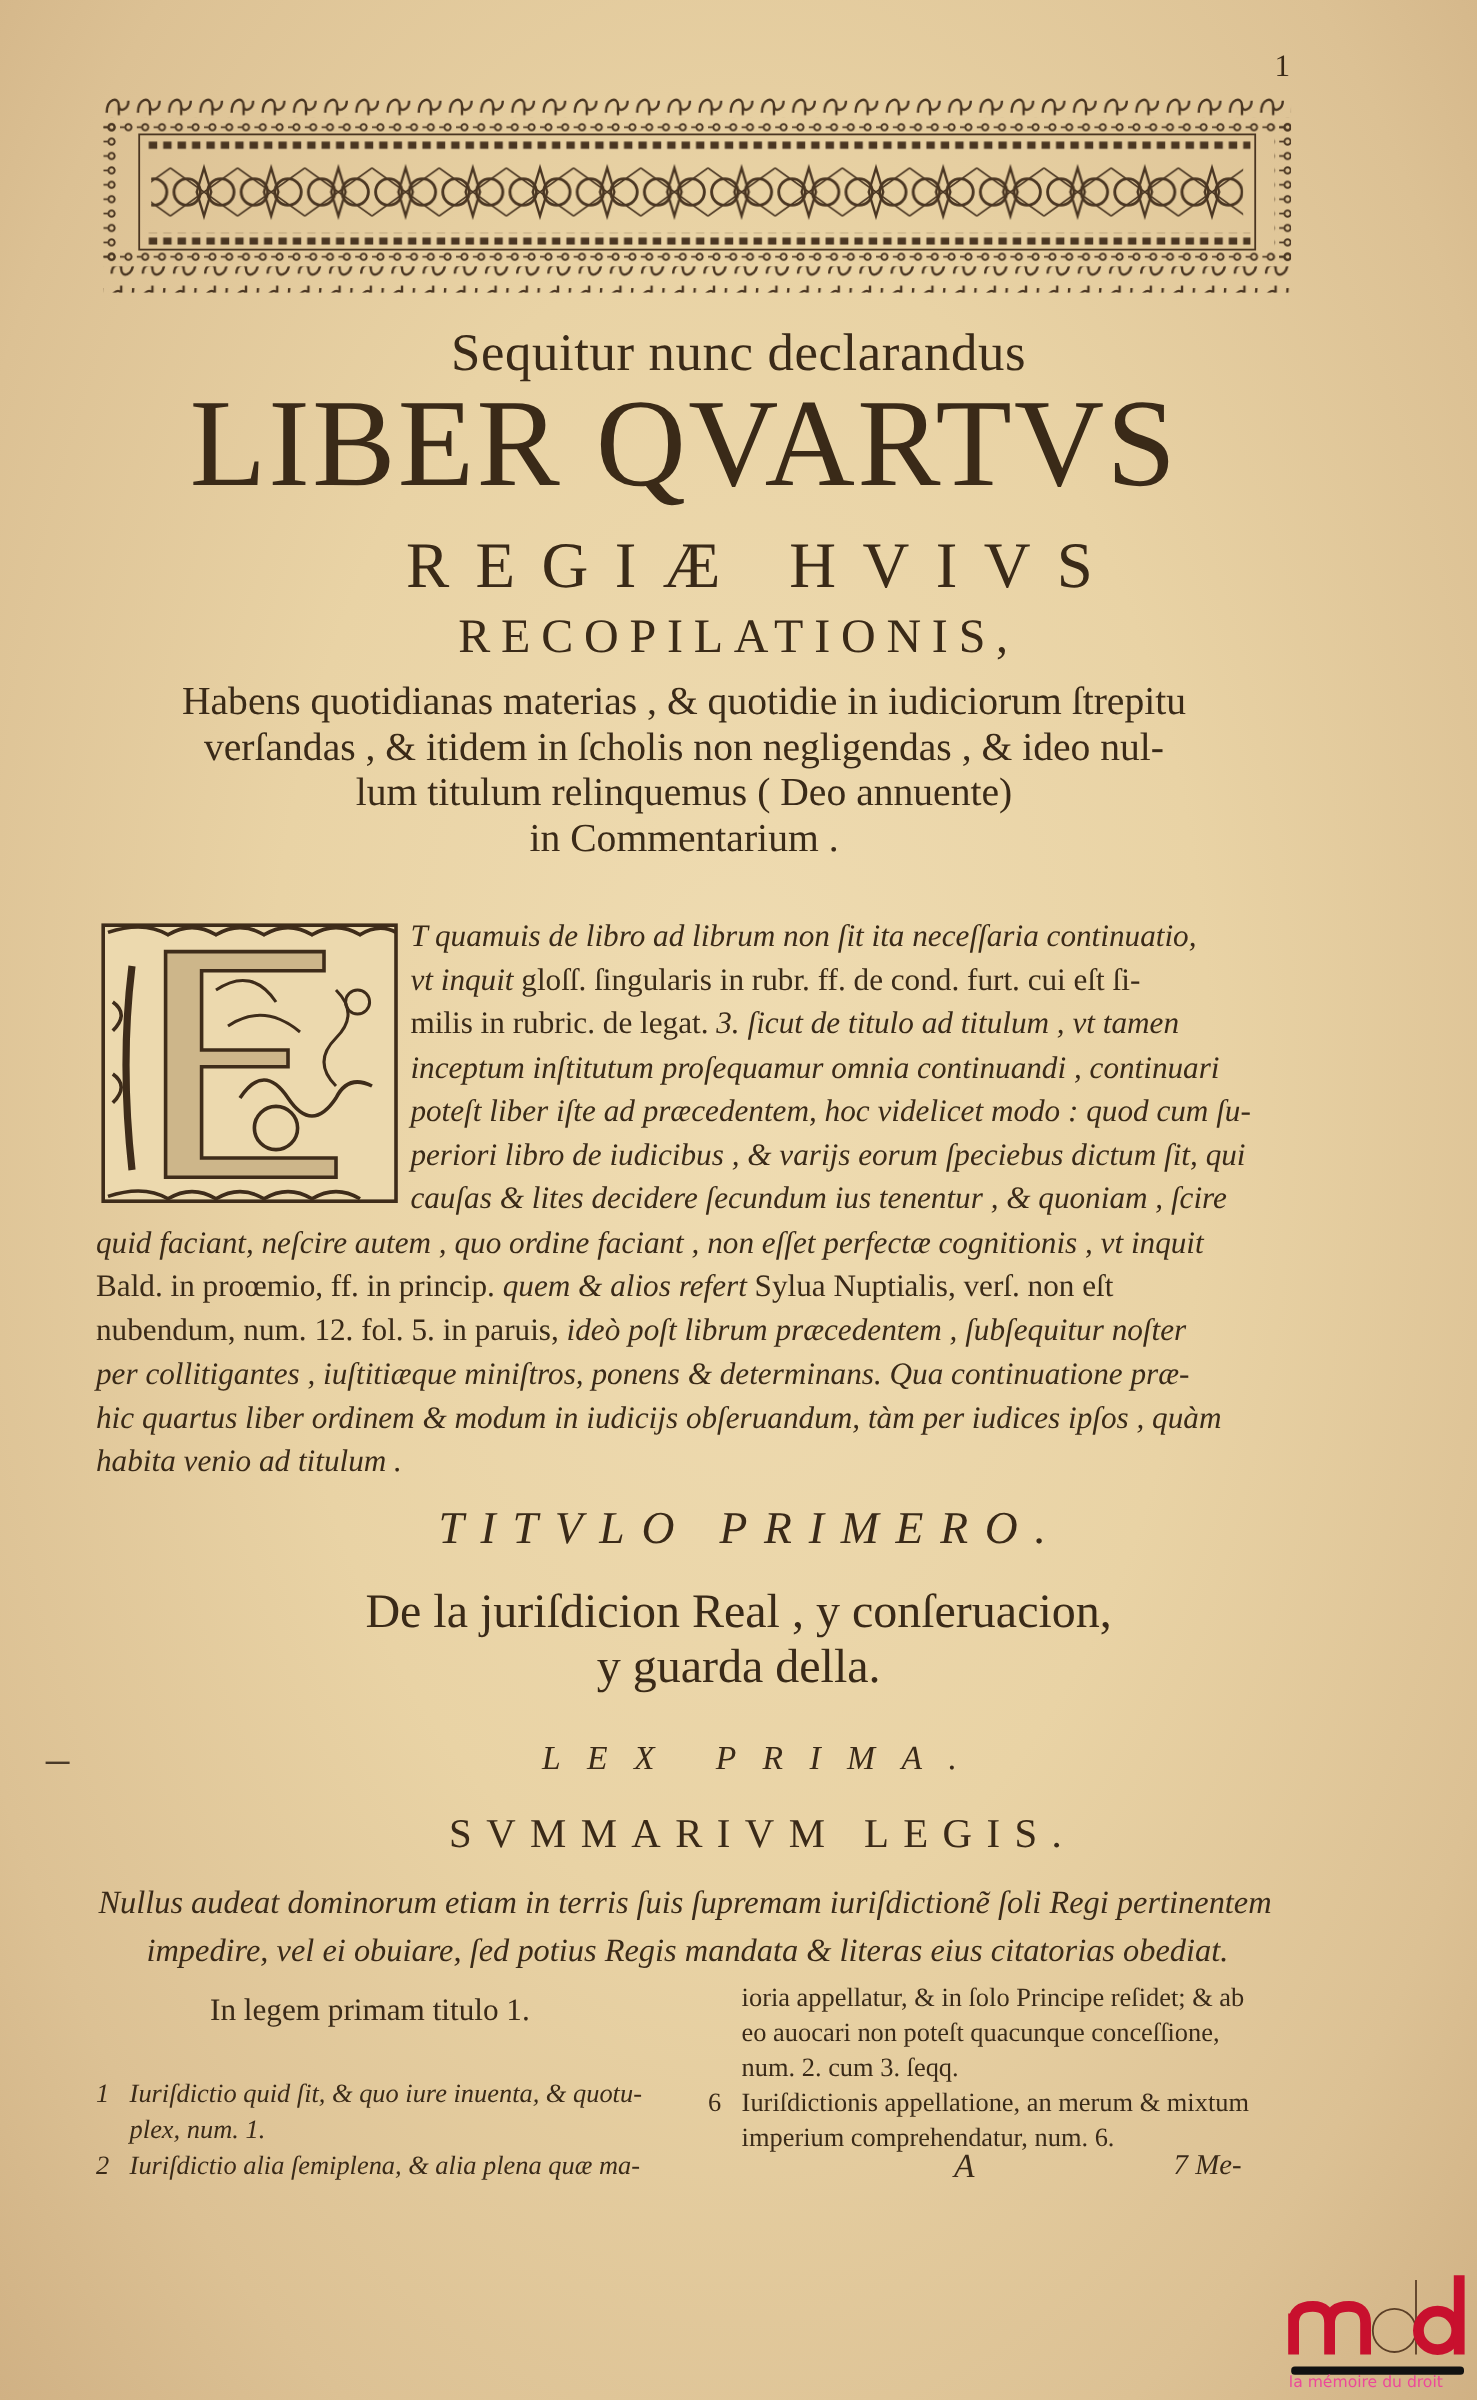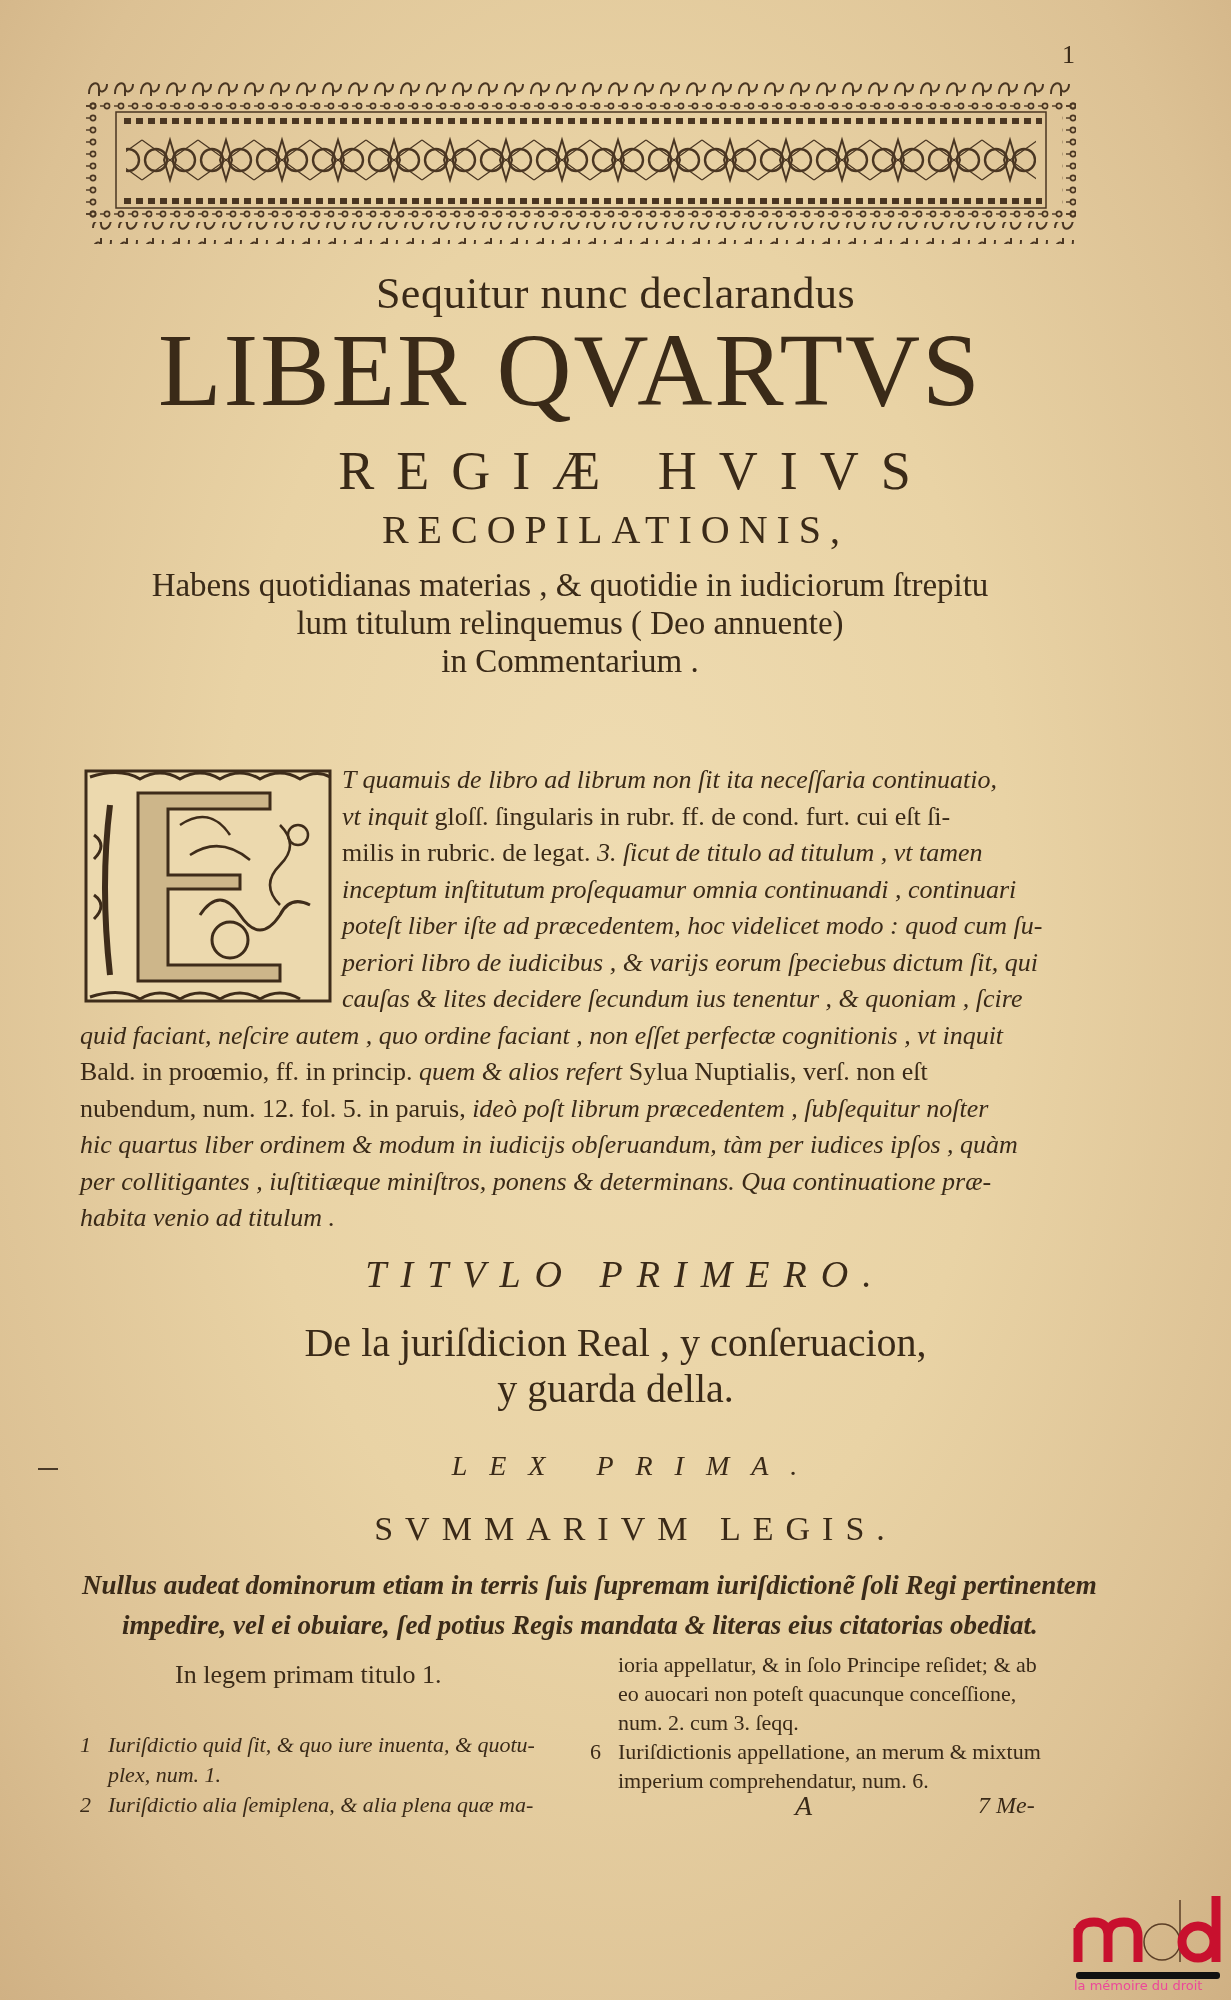--- a/index.html
+++ b/index.html
@@ -22,21 +22,21 @@
     .desc div { white-space: nowrap; }
     .dropcap { left: 80px; top: 765px; width: 256px; height: 242px; }
     .body-text { left: 80px; top: 762px; width: 1000px; font-size: 26px; line-height: 36.5px; font-style: italic; }
     .body-line { white-space: nowrap; height: 36.5px; }
     .indent { padding-left: 262px; }
     .roman { font-style: normal; }
     .titulo { top: 1252px; font-size: 38px; font-style: italic; letter-spacing: 14px; padding-left: 10px; }
     .spanish { top: 1320px; font-size: 40px; line-height: 46px; }
     .lex { top: 1450px; font-size: 28px; font-style: italic; letter-spacing: 22px; padding-left: 20px; }
     .summarium { top: 1510px; font-size: 34px; letter-spacing: 12px; padding-left: 20px; }
-    .summary-text { left: 82px; top: 1565px; width: 1000px; font-size: 27px; font-style: italic; line-height: 40px; font-weight: bold; }
+    .summary-text { left: 82px; top: 1565px; width: 1000px; font-size: 27px; font-style: italic; line-height: 40px; }
     .summary-text div { white-space: nowrap; }
     .col-left { left: 80px; top: 1660px; width: 500px; font-size: 22px; font-style: italic; line-height: 30px; }
     .col-right { left: 590px; top: 1650px; width: 500px; font-size: 22px; line-height: 29px; }
     .index-heading { font-style: normal; font-size: 26px; padding-left: 95px; margin-bottom: 40px; }
     .item { display: flex; }
     .item-num { width: 28px; flex: none; }
     .cont { padding-left: 28px; }
     .sig-a { left: 795px; top: 1790px; font-size: 28px; font-style: italic; }
     .sig-7 { left: 978px; top: 1792px; font-size: 24px; font-style: italic; }
     .margin-dash { left: 38px; top: 1468px; width: 20px; height: 2px; background: #4a3a28; }
@@ -79,20 +79,21 @@
   <rect x="40" y="55" width="910" height="58" fill="url(#knots)"></rect>
 </svg>
 
 <div class="abs center subhead">Sequitur nunc declarandus</div>
 <div class="abs title-main">LIBER QVARTVS</div>
 <div class="abs center title-2">REGIÆ HVIVS</div>
 <div class="abs center title-3">RECOPILATIONIS,</div>
 
 <div class="abs desc">
   <div>Habens quotidianas materias ,  &amp; quotidie in iudiciorum ſtrepitu</div>
+  <div>verſandas , &amp; itidem in ſcholis non negligendas , &amp; ideo nul-</div>
   <div>lum titulum relinquemus ( Deo annuente)</div>
   <div>in Commentarium .</div>
 </div>
 
 <svg class="abs dropcap" viewBox="0 0 256 242">
   <rect x="6" y="6" width="244" height="230" fill="#ecd9ae" stroke="#3e2c1a" stroke-width="3"></rect>
   <path d="M10 12 Q40 2 60 14 Q80 2 100 14 Q120 2 140 14 Q160 2 180 14 Q200 2 220 14 Q236 4 250 12" fill="none" stroke="#3e2c1a" stroke-width="3"></path>
   <path d="M10 232 Q40 222 60 234 Q80 222 100 234 Q120 222 140 234 Q160 222 180 234 Q200 222 220 234" fill="none" stroke="#3e2c1a" stroke-width="3"></path>
   <path d="M58 28 L190 28 L190 44 L88 44 L88 110 L160 110 L160 124 L88 124 L88 200 L200 200 L200 216 L58 216 Z" fill="#cdb68a" stroke="#3e2c1a" stroke-width="3"></path>
   <path d="M30 40 Q20 120 30 210" fill="none" stroke="#3e2c1a" stroke-width="6"></path>
@@ -107,22 +108,22 @@
   <div class="body-line indent"><span>T quamuis de libro ad librum non ſit ita neceſſaria continuatio,</span></div>
   <div class="body-line indent"><span>vt inquit </span><span class="roman">gloſſ. ſingularis in rubr. ff. de cond. furt. cui eſt ſi-</span></div>
   <div class="body-line indent"><span class="roman">milis in rubric. de legat. </span><span>3. ſicut de titulo ad titulum , vt tamen</span></div>
   <div class="body-line indent"><span>inceptum inſtitutum proſequamur omnia continuandi ,  continuari</span></div>
   <div class="body-line indent"><span>poteſt liber iſte ad præcedentem, hoc videlicet modo :  quod cum ſu-</span></div>
   <div class="body-line indent"><span>periori libro de  iudicibus ,  &amp; varijs eorum ſpeciebus dictum ſit, qui</span></div>
   <div class="body-line indent"><span>cauſas &amp; lites decidere ſecundum ius tenentur ,  &amp; quoniam , ſcire</span></div>
   <div class="body-line"><span>quid faciant, neſcire  autem , quo ordine faciant ,  non eſſet perfectæ cognitionis ,  vt inquit</span></div>
   <div class="body-line"><span class="roman">Bald. in proœmio, ff. in princip. </span><span>quem &amp; alios refert </span><span class="roman">Sylua Nuptialis, verſ. non eſt</span></div>
   <div class="body-line"><span class="roman">nubendum, num. 12. fol. 5. in paruis, </span><span>ideò poſt librum  præcedentem ,  ſubſequitur noſter</span></div>
+  <div class="body-line"><span>per collitigantes ,  iuſtitiæque miniſtros,  ponens &amp; determinans.  Qua continuatione præ-</span></div>
   <div class="body-line"><span>hic quartus liber ordinem &amp; modum in iudicijs obſeruandum, tàm per iudices ipſos , quàm</span></div>
-  <div class="body-line"><span>per collitigantes ,  iuſtitiæque miniſtros,  ponens &amp; determinans.  Qua continuatione præ-</span></div>
   <div class="body-line"><span>habita venio ad titulum .</span></div>
 </div>
 
 <div class="abs center titulo">TITVLO PRIMERO.</div>
 <div class="abs center spanish">
   <div>De la juriſdicion Real ,  y conſeruacion,</div>
   <div>y guarda della.</div>
 </div>
 <div class="abs margin-dash"></div>
 <div class="abs center lex">LEX PRIMA.</div>

